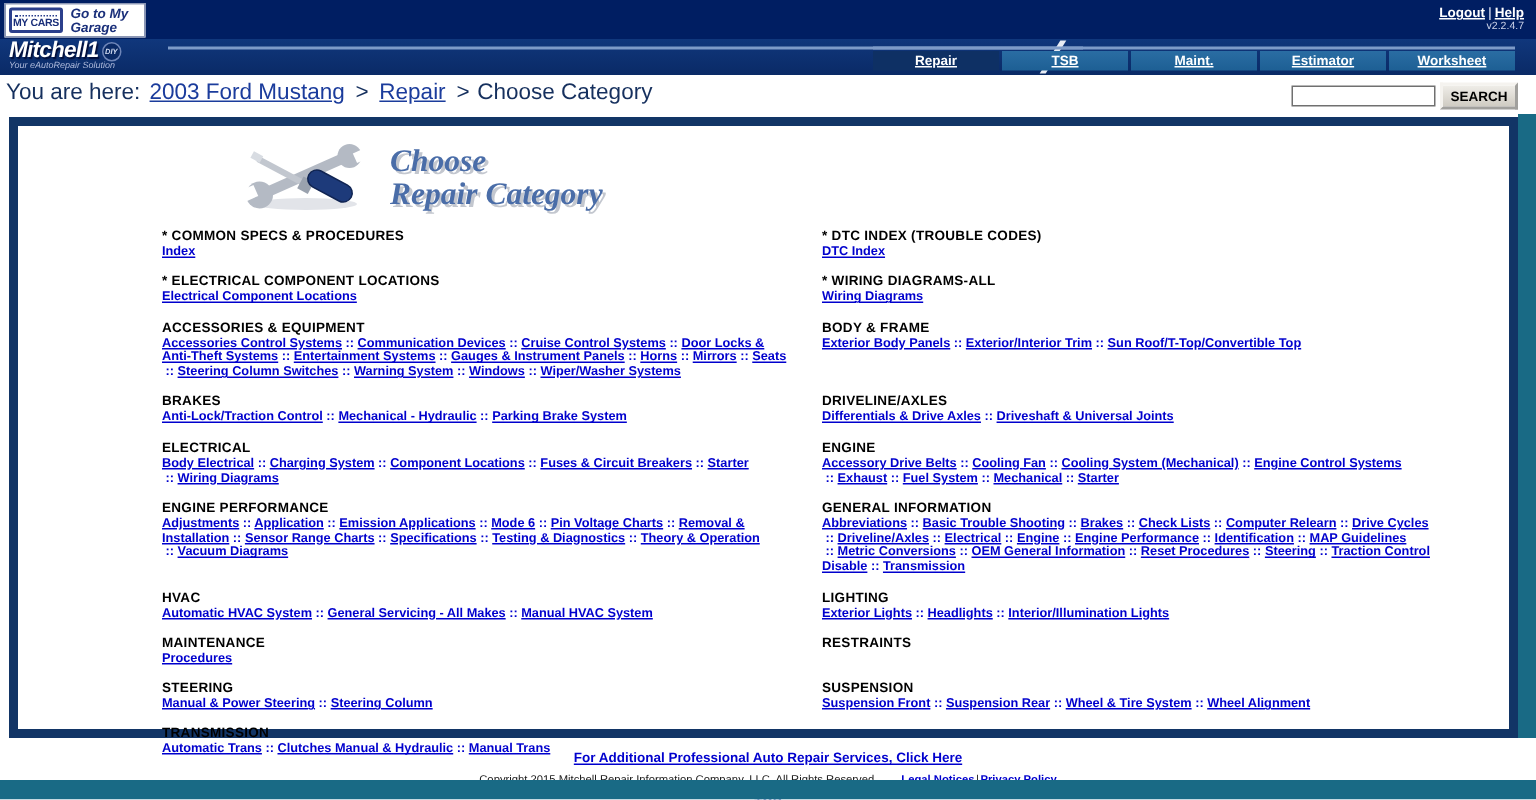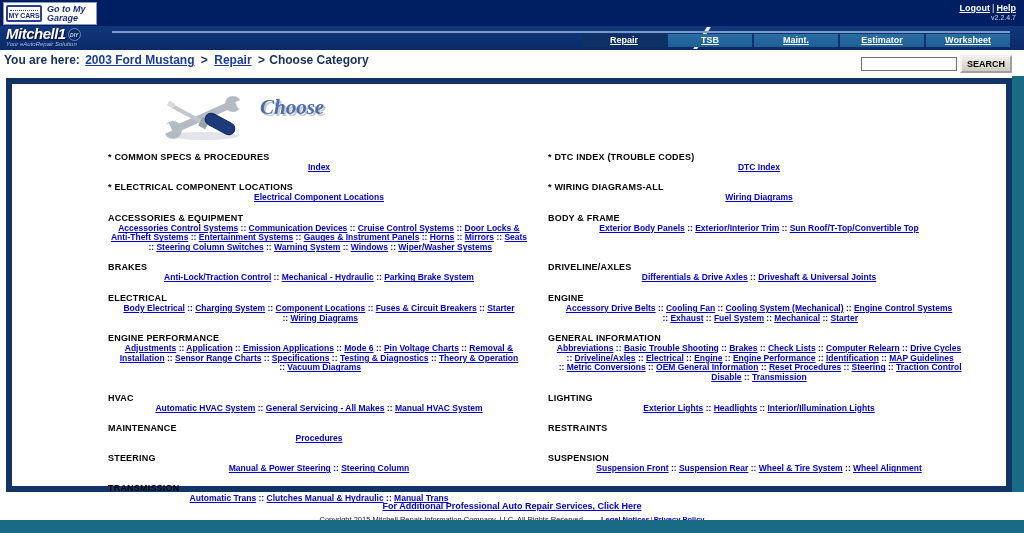--- a/index.html
+++ b/index.html
@@ -48,21 +48,21 @@
   .tabstrip { position:absolute; right:14px; top:5px; display:flex; gap:2px; border-top:2px solid #7e9bc8; padding-top:1px; }
   .tab {
     width:84px; height:13px; background:linear-gradient(180deg,#2a6da3,#1d5f94);
     color:#fff; font-size:9px; font-weight:bold; text-align:center; line-height:13px; cursor:pointer;
   }
   .tab span { text-decoration:underline; }
   .tab.active { background:#0e3064; }
 
   
   .crumb-band { height:28px; background:#ffffff; position:relative; }
-  .breadcrumb { position:absolute; left:4px; top:3px; font-size:12px; font-weight:bold; color:#16305e; }
+  .breadcrumb { position:absolute; left:4px; top:3px; font-size:15px; font-weight:normal; color:#16305e; }
   .breadcrumb a { color:#1b3c9c; text-decoration:underline; margin:0 2px; }
   .breadcrumb .bsep { color:#16305e; margin:0 1px; }
   .search-panel { position:absolute; right:8px; top:2px; display:flex; align-items:center; gap:3px; background:#fff; padding:3px 4px; }
   .search-input { width:96px; height:14px; border:1px solid #707070; font-size:9px; padding:0 2px; font-family:"Liberation Sans",sans-serif; }
   .search-btn {
     height:18px; font-size:9px; font-weight:bold; color:#000;
     background:linear-gradient(180deg,#efede8,#cfcbc2); border:2px outset #f5f3ef; padding:0 5px;
     font-family:"Liberation Sans",sans-serif; cursor:pointer;
   }
 
@@ -75,21 +75,21 @@
   .box-header { padding:8px 0 0 150px; display:flex; align-items:flex-start; gap:14px; height:62px; }
   .tools-icon { width:84px; height:50px; }
   .page-title {
     font-size:21px; line-height:22px; font-weight:bold; font-style:italic;
     color:#4a6da8; text-shadow:2px 2px 0 #c3c7cf; padding-top:4px;font-family:Liberation Serif, serif;
   }
 
   .cat-grid { display:grid; grid-template-columns:440px 440px; padding:6px 0 0 96px; }
   .cat-block { margin:0 0 9.5px 0; padding-right:18px; }
   .cat-title { font-size:9px; font-weight:bold; color:#000; line-height:10px; margin-bottom:1px; letter-spacing:0.2px; }
-  .cat-links { font-size:8.5px; font-weight:bold; line-height:9.8px;text-align:center; }
+  .cat-links { font-size:8.5px; font-weight:bold; line-height:9.8px; }
   .cat-link { color:#0000cd; text-decoration:underline; }
   .sep { color:#0000cd; white-space:pre; }
 
   
   .footer { position:absolute; left:0; right:0; top:495px; text-align:center; }
   .promo a { font-size:9px; font-weight:bold; color:#0000cd; text-decoration:underline; }
   .copyright { font-size:7.5px; color:#1a1a1a; margin-top:2px; }
   .copyright a { color:#0000cd; font-weight:bold; text-decoration:underline; }
   .copyright .fdiv { color:#1a1a1a; margin:0 1px; }
   .legal-gap { display:inline-block; width:16px; }
@@ -157,20 +157,21 @@
       <rect x="-2" y="33" width="11" height="8" fill="#ffffff" transform="rotate(-24 4 37)"></rect>
       <circle cx="71" cy="12" r="8" fill="#b4bac4"></circle>
       <rect x="74" y="8" width="11" height="7" fill="#ffffff" transform="rotate(-24 79 11)"></rect>
       <line x1="10" y1="14" x2="42" y2="31" stroke="#c2c7cf" stroke-width="4"></line>
       <rect x="6" y="10" width="7" height="5" fill="#d8dce2" transform="rotate(28 9 12)"></rect>
       <rect x="38" y="27" width="8" height="9" fill="#9aa2ae" transform="rotate(28 42 31)"></rect>
       <rect x="42" y="26" width="32" height="12" rx="6" fill="#1d3a7a" stroke="#102452" stroke-width="1" transform="rotate(28 58 32)"></rect>
     </svg>
     <div class="page-title">
       <div>Choose</div>
+      <div>Repair Category</div>
     </div>
   </div>
   <div class="cat-grid">
       <div class="cat-block">
         <div class="cat-title">* COMMON SPECS &amp; PROCEDURES</div>
         <div class="cat-links"><a class="cat-link">Index</a></div>
       </div>
       <div class="cat-block">
         <div class="cat-title">* DTC INDEX (TROUBLE CODES)</div>
         <div class="cat-links"><a class="cat-link">DTC Index</a></div>

